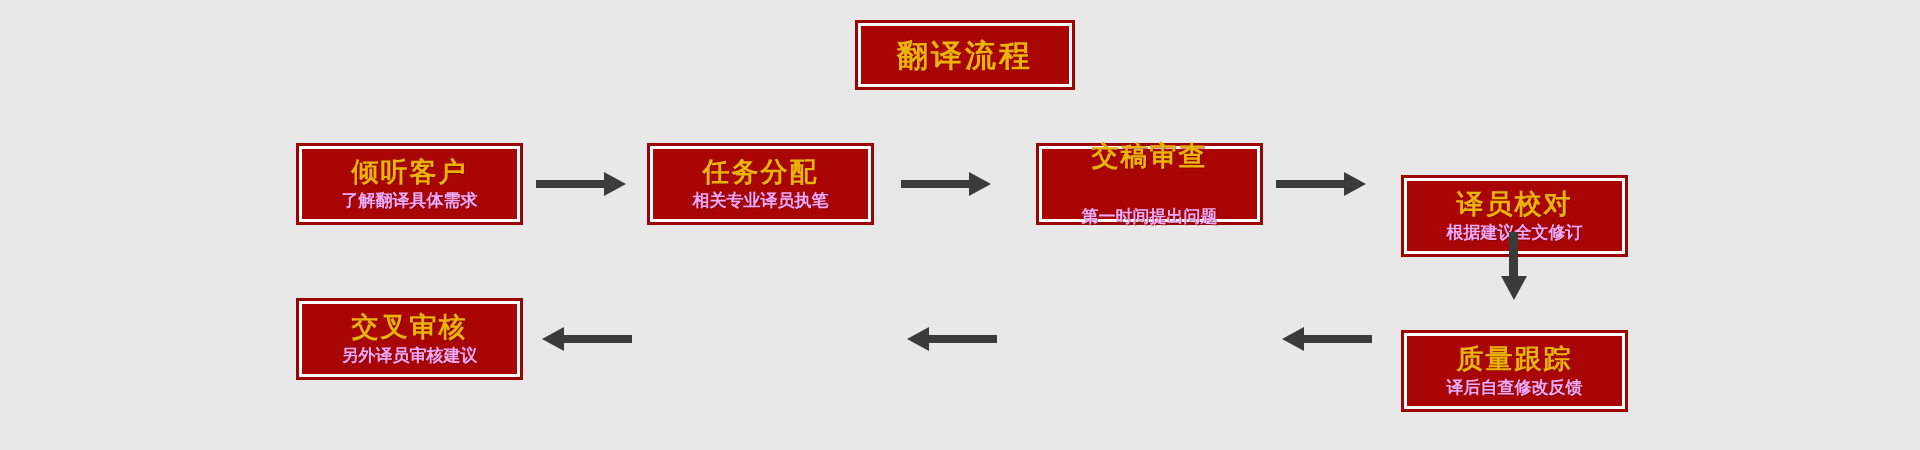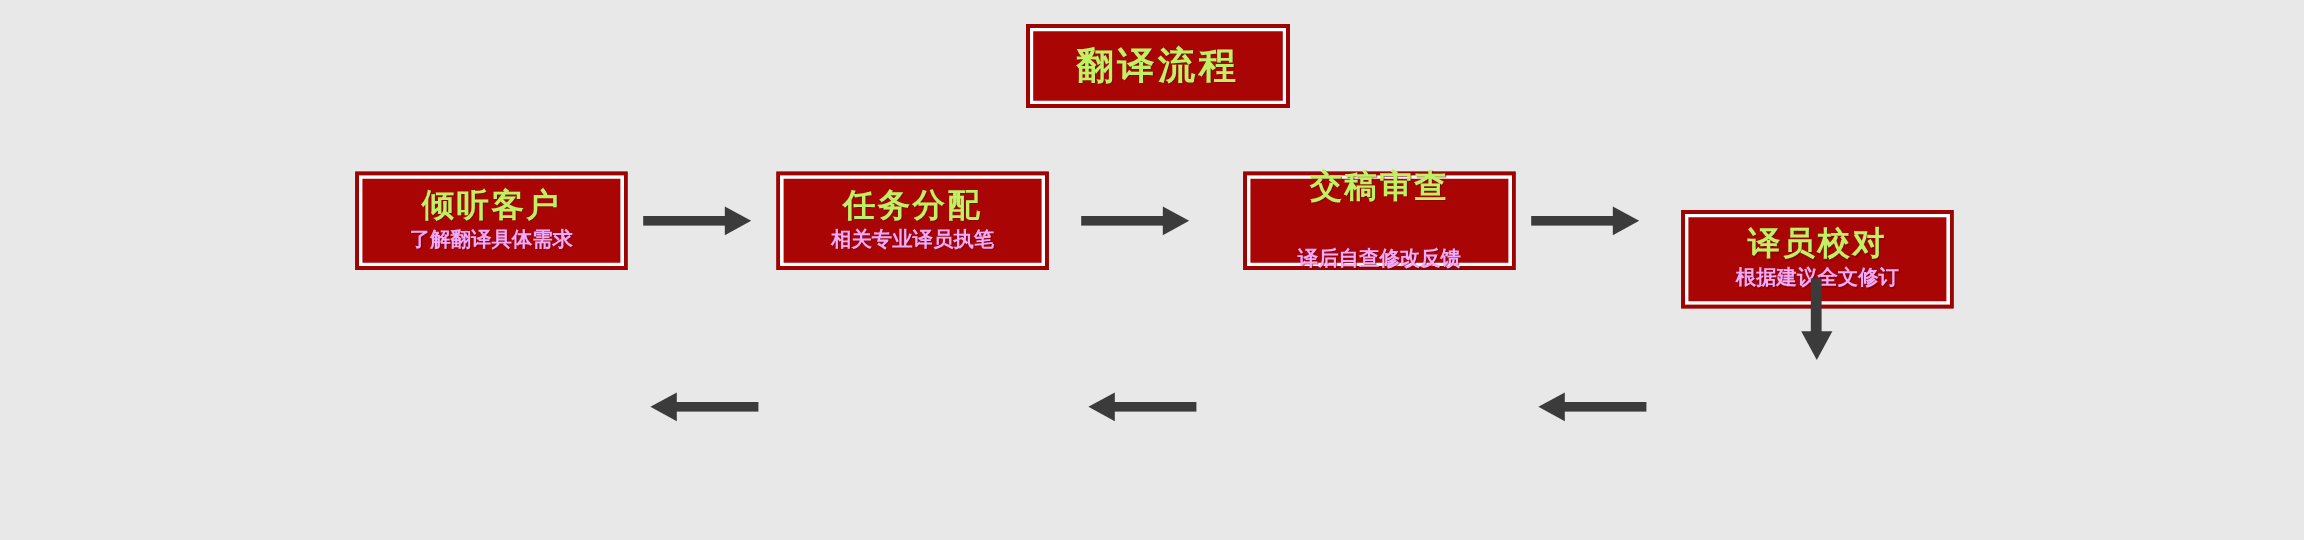--- a/index.html
+++ b/index.html
@@ -28,21 +28,21 @@
     border: 3px solid #9c0303;
     outline: none;
     display: flex;
     flex-direction: column;
     align-items: center;
     justify-content: center;
     box-shadow: inset 0 0 0 3px #ffffff;
     padding: 4px 10px;
   }
   .node .title {
-    color: #bef264;
+    color: #eab308;
     font-weight: bold;
     line-height: 1.05;
     letter-spacing: 2px;
     text-shadow: 1px 1px 0 rgba(120,0,0,0.55);
     white-space: nowrap;
   }
   .node .sub {
     color: #f0abfc;
     font-weight: bold;
     line-height: 1.1;
@@ -169,50 +169,58 @@
     <span class="sub">相关专业译员执笔</span>
   </div>
 
   <div class="arrow-h arrow-right ar2">
     <span class="shaft"></span>
     <span class="head"></span>
   </div>
 
   <div class="node node-step r1 c3">
     <span class="title">交稿审查</span>
-    <span class="sub">译后自查修改反馈</span>
+    <span class="sub">第一时间提出问题</span>
   </div>
 
   <div class="arrow-h arrow-right ar3">
     <span class="shaft"></span>
     <span class="head"></span>
   </div>
 
   <div class="node node-step r1 c4">
     <span class="title">译员校对</span>
     <span class="sub">根据建议全文修订</span>
   </div>
 
   <div class="arrow-v">
     <span class="shaft"></span>
     <span class="head"></span>
   </div>
 
+  <div class="node node-step r2 c4">
+    <span class="title">质量跟踪</span>
+    <span class="sub">译后自查修改反馈</span>
+  </div>
 
   <div class="arrow-h arrow-left al1">
     <span class="shaft"></span>
     <span class="head"></span>
   </div>
 
 
   <div class="arrow-h arrow-left al2">
     <span class="shaft"></span>
     <span class="head"></span>
   </div>
 
 
   <div class="arrow-h arrow-left al3">
     <span class="shaft"></span>
     <span class="head"></span>
   </div>
 
+  <div class="node node-step r2 c1">
+    <span class="title">交叉审核</span>
+    <span class="sub">另外译员审核建议</span>
+  </div>
 
 </div>
 
 </body></html>

